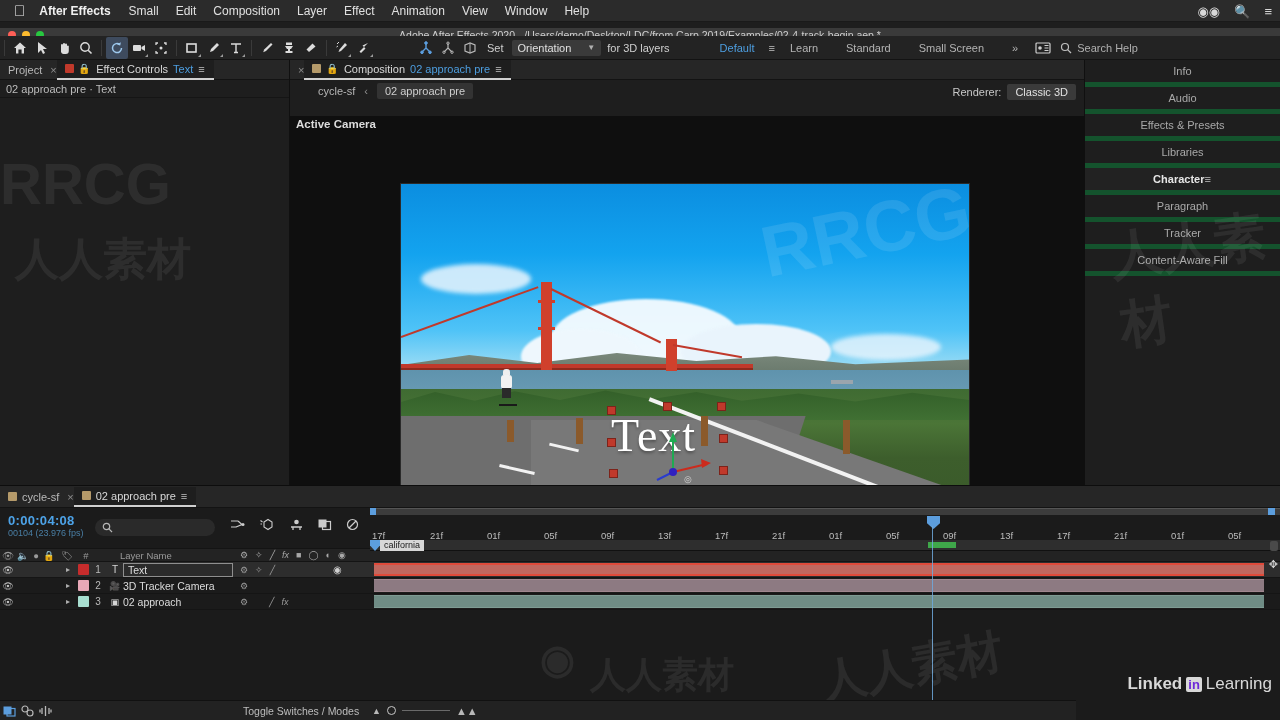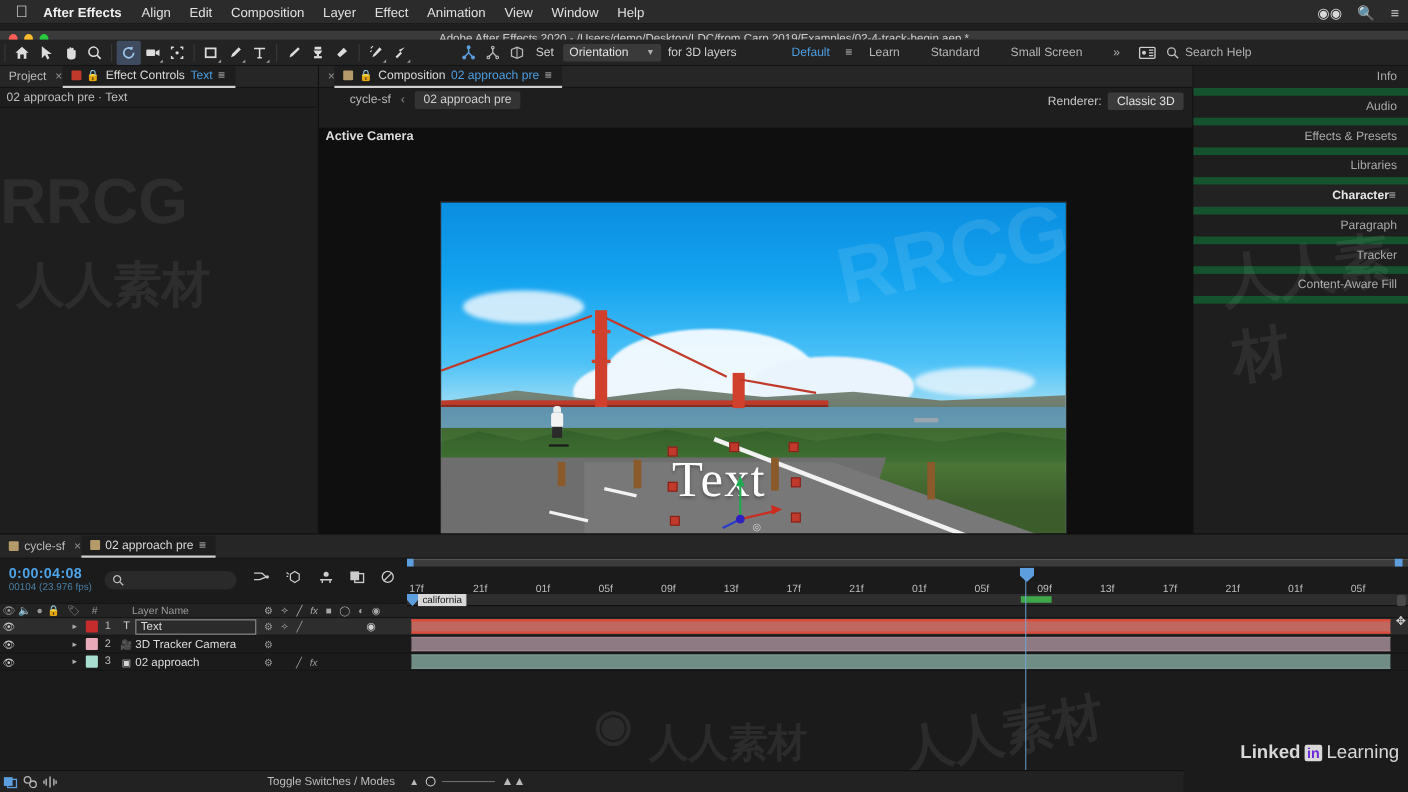--- a/index.html
+++ b/index.html
@@ -131,22 +131,22 @@
   }
   .vb-ic{width:18px;height:18px;display:flex;align-items:center;justify-content:center;color:#cfcfcf;}
   .vb-txt{font-size:11px;color:#d0d0d0;}
   .vb-txt.blue{color:#5c9ede;}
   .vb-sel{background:#333;padding:1px 5px;border-radius:2px;}
   .chev{font-size:8px;color:#b0b0b0;}
 
   
   #rightDock{ left:1085px; top:60px; width:195px; height:425px; background:#1e1e1e; }
   .dockrow{
-    height:27px; display:flex; align-items:center; justify-content:flex-end;
-    padding:0 10px; font-size:11px; color:#a9a9a9; border-bottom:7px solid #14532d;
+    height:27px; display:flex; align-items:center; justify-content:center;
+    padding:0 10px; font-size:11px; color:#a9a9a9; border-bottom:5px solid #14532d;
   }
   .dockrow.active{ color:#e6e6e6; font-weight:bold; background:#222;}
 
   
   #timeline{ left:0; top:485px; width:1280px; height:235px; background:#1b1b1b; border-top:1px solid #0d0d0d;}
   .tl-tabs{height:22px;background:#262626;display:flex;align-items:center;border-bottom:1px solid #131313;}
   .tl-head{height:40px;display:flex;align-items:flex-start;position:relative;}
   .tc{ padding:5px 0 0 8px; }
   .tc .big{ color:#4da3e8; font-weight:bold; font-size:13px; letter-spacing:.3px;}
   .tc .small{ color:#4a7fa5; font-size:9px; }
@@ -184,21 +184,21 @@
   .wm{position:absolute;color:rgba(255,255,255,.07);font-weight:bold;pointer-events:none;}
 </style>
 </head>
 <body>
 
 <div id="app">
 
   <div class="macbar">
     <span class="apple"></span>
     <span class="appname">After Effects</span>
-    <span class="mi">Align</span>
+    <span class="mi">Small</span>
     <span class="mi">Edit</span>
     <span class="mi">Composition</span>
     <span class="mi">Layer</span>
     <span class="mi">Effect</span>
     <span class="mi">Animation</span>
     <span class="mi">View</span>
     <span class="mi">Window</span>
     <span class="mi">Help</span>
     <div class="macbar-right">
       <span>◉◉</span>

